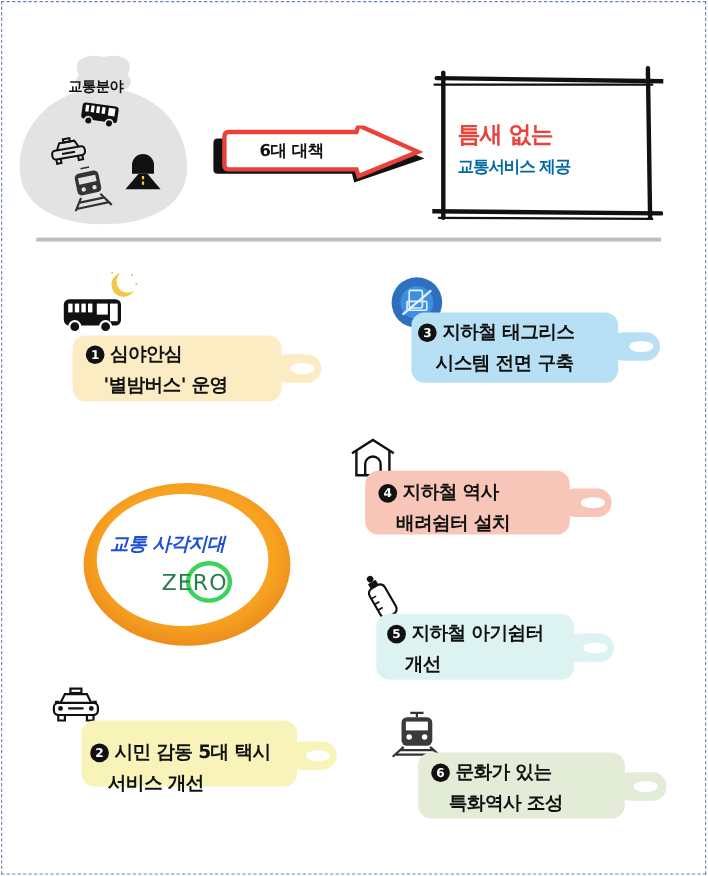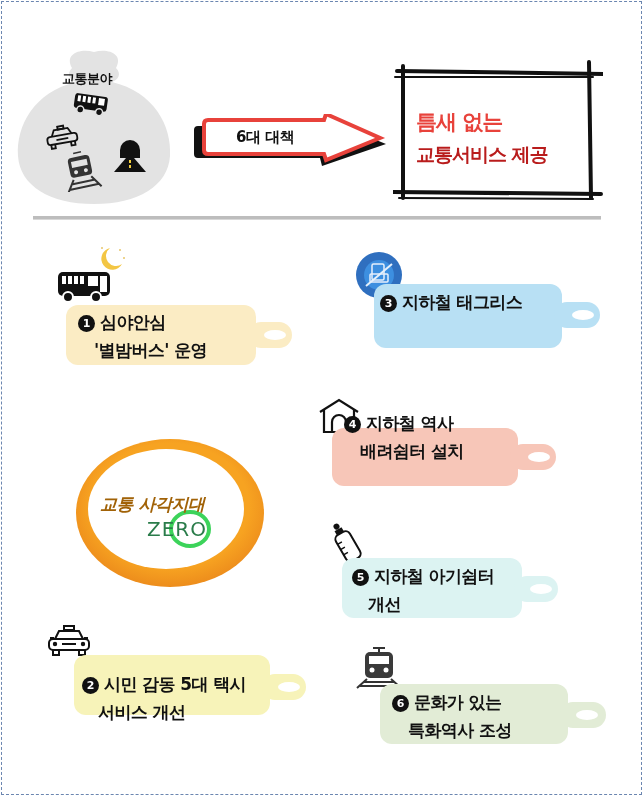--- a/index.html
+++ b/index.html
@@ -13,21 +13,21 @@
 
     
     .bag { left: 14px; top: 48px; width: 160px; height: 156px; }
     .bag-title { left: 62px; top: 70px; font-size: 13px; font-weight: bold; color: #111; letter-spacing: -0.5px; text-align: center; }
 
     .arrow { left: 190px; top: 114px; width: 200px; height: 56px; }
     .arrow-label { left: 236px; top: 128px; font-size: 15px; font-weight: bold; color: #111; letter-spacing: -0.5px; }
 
     .goal-box { left: 393px; top: 60px; width: 210px; height: 144px; }
     .goal-line1 { left: 416px; top: 108px; font-size: 21px; font-weight: bold; color: #e8423b; letter-spacing: -1px; }
-    .goal-line2 { left: 416px; top: 142px; font-size: 19px; font-weight: bold; color: #b91c1c; letter-spacing: -1px; }
+    .goal-line2 { left: 416px; top: 142px; font-size: 15px; font-weight: bold; color: #0369a1; letter-spacing: -1px; }
 
     .divider { left: 33px; top: 216px; width: 568px; height: 4px; background: #bdbdbd; border-bottom: 1px solid #d8d8d8; }
 
     
     .tag { position: absolute; }
     .tag-body {
       position: absolute; border-radius: 12px;
     }
     .tag-handle {
       position: absolute; height: 26px; border-radius: 13px;
@@ -40,21 +40,21 @@
       white-space: nowrap;
     }
     .num {
       display: inline-block; width: 17px; height: 17px; border-radius: 50%; background: #111; color: #fff;
       font-size: 11px; line-height: 17px; text-align: center; margin-right: 5px; vertical-align: 1px;
       letter-spacing: 0;
     }
 
     
     .badge { left: 74px; top: 437px; width: 192px; height: 152px; }
-    .badge-title { left: 100px; top: 483px; font-size: 17px; font-weight: bold; color: #a16207; font-style: italic; letter-spacing: -0.5px; margin-top: 10px; }
+    .badge-title { left: 100px; top: 483px; font-size: 17px; font-weight: bold; color: #1d4ed8; font-style: italic; letter-spacing: -0.5px; }
     .badge-zero { left: 147px; top: 517px; font-size: 20px; font-weight: normal; color: #2a7c4a; letter-spacing: 1px; font-family: "DejaVu Sans", sans-serif; }
   </style>
 </head>
 <body>
 
 <div class="frame"></div>
 
 <div>
 
   <svg class="abs bag" viewBox="0 0 160 156">
@@ -160,35 +160,36 @@
   <rect x="18" y="14" width="12" height="16" rx="1.5" fill="none" stroke="#e6f0fb" stroke-width="1.5"></rect>
   <rect x="16" y="24" width="18" height="8" rx="1" fill="none" stroke="#e6f0fb" stroke-width="1.5"></rect>
   <line x1="12" y1="36" x2="38" y2="14" stroke="#e6f0fb" stroke-width="2"></line>
 </svg>
 <div class="tag">
   <div class="tag-body" style="left:374px;top:284px;width:188px;height:64px;background:#b8e0f4;"></div>
   <div class="tag-handle" style="left:554px;top:302px;width:46px;background:#b8e0f4;"></div>
   <div class="tag-hole" style="left:572px;top:310px;"></div>
   <div class="tag-text" style="left:380px;top:288px;">
     <span class="num">3</span><span>지하철 태그리스</span><br>
+    <span style="padding-left:16px">시스템 전면 구축</span>
   </div>
 </div>
 
 <svg class="abs" style="left:318px;top:398px;width:42px;height:36px" viewBox="0 0 42 36">
   <g fill="none" stroke="#111" stroke-width="2.2">
     <path d="M2 14 L21 2 L40 14"></path>
     <path d="M6 12 V34 H36 V12"></path>
     <path d="M14 34 V24 A7 7 0 0 1 28 24 V34"></path>
   </g>
 </svg>
 <div class="tag">
   <div class="tag-body" style="left:332px;top:428px;width:186px;height:58px;background:#f7c6b8;"></div>
   <div class="tag-handle" style="left:510px;top:444px;width:46px;background:#f7c6b8;"></div>
   <div class="tag-hole" style="left:528px;top:452px;"></div>
-  <div class="tag-text" style="left:344px;top:409px;">
+  <div class="tag-text" style="left:344px;top:434px;">
     <span class="num">4</span><span>지하철 역사</span><br>
     <span style="padding-left:16px">배려쉼터 설치</span>
   </div>
 </div>
 
 <svg class="abs badge" viewBox="0 0 192 152">
   <defs>
     <radialGradient id="og" cx="50%" cy="45%" r="60%">
       <stop offset="70%" stop-color="#f7a321"></stop>
       <stop offset="100%" stop-color="#e9841a"></stop>

